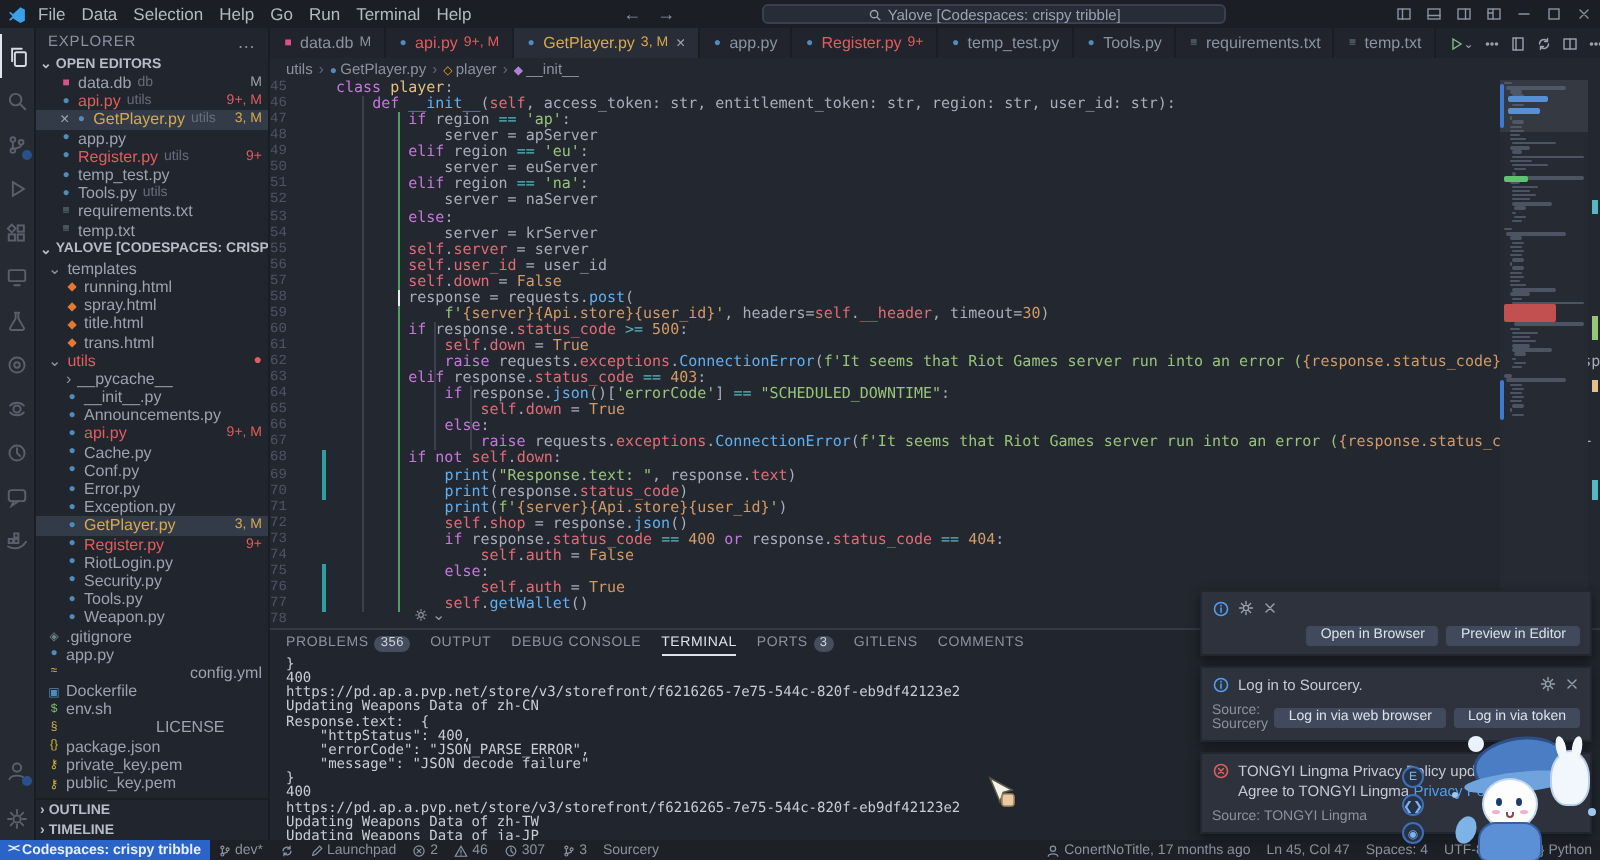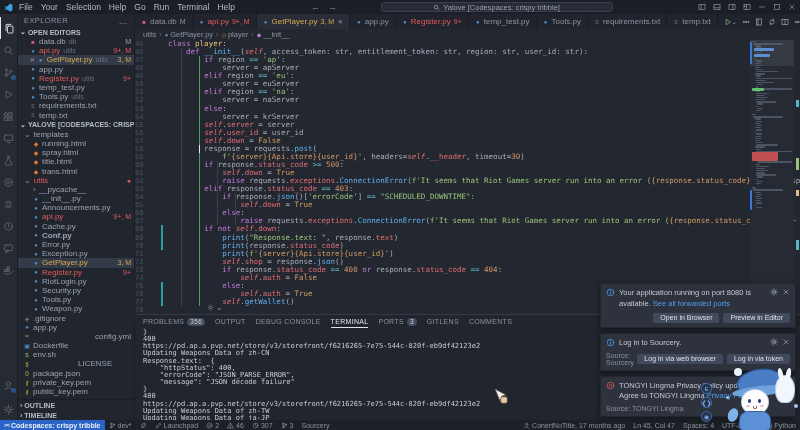--- a/index.html
+++ b/index.html
@@ -44,21 +44,21 @@
   .tab.err,.tab.err .tbadge{color:#e25d5d;}
   .tab.warn,.tab.warn .tbadge{color:#d7a94f;}
   .tab .close{color:#9aa3b2;margin-left:1px;}
   .tab-actions{margin-left:auto;display:flex;align-items:center;gap:5px;padding:0 6px;color:#9aa3b2;}
   .breadcrumb{height:11px;display:flex;align-items:center;gap:3px;padding:0 8px;background:#23272f;color:#8b93a1;font-size:7.5px;}
   .bc-sep{color:#626a78;}
   .editor{position:relative;flex:1;background:#23272f;overflow:hidden;display:flex;}
   .gutter{width:28px;text-align:left;padding-right:5px;color:#4d5565;font-family:Liberation Mono, monospace;font-size:7px;line-height:8.06px;flex:0 0 28px;}
   .code{flex:1;font-family:"DejaVu Sans Mono",monospace;font-size:7.5px;line-height:8.06px;white-space:pre;color:#a6adbb;padding-left:5px;overflow:hidden;position:relative;}
   .k{color:#c678dd;} .s{color:#98c379;} .n{color:#d19a66;} .f{color:#61afef;}
-  .sf{color:#e06c75;font-style:italic;} .v{color:#e06c75;} .o{color:#56b6c2;} .cl{color:#e5c07b;} .fv{color:#d19a66;}
+  .sf{color:#e06c75;} .v{color:#e06c75;} .o{color:#56b6c2;} .cl{color:#e5c07b;} .fv{color:#d19a66;}
   .guide{position:absolute;width:1px;background:#3a404c;} .guide.gr{background:#4f9e63;}
   .gitbar{position:absolute;left:26px;width:2px;background:#2e9e9e;}
   .caret{position:absolute;width:1px;height:8px;background:#e8ecf2;}
   .inline-gear{position:absolute;left:72px;bottom:2px;display:flex;align-items:center;gap:2px;color:#8b93a1;}
   
   .find{position:absolute;top:0;right:56px;height:16px;background:#272b34;border:1px solid #1b1e24;border-top:none;border-radius:0 0 3px 3px;
         display:flex;align-items:center;gap:4px;padding:0 4px 0 0;box-shadow:0 1px 3px rgba(0,0,0,.4);z-index:6;font-size:7px;color:#9aa3b2;}
   .find .grip{width:6px;height:100%;display:flex;align-items:center;justify-content:center;border-right:1px solid #1b1e24;color:#6b7382;}
   .find input{width:52px;height:10px;background:#1d212a;border:1px solid #12151b;color:#c3cad6;font-size:7px;padding:0 2px;outline:none;}
   
@@ -107,21 +107,21 @@
 <div class="app">
 
   <div class="titlebar">
     <span>
       <svg width="9" height="9" viewBox="0 0 16 16">
           <path d="M11 1L4.5 7 2 5l-1 1 3 3-3 3 1 1 2.5-2L11 15l4-2V3z" fill="#3aa0e8"></path>
         </svg>
     </span>
     <span id="menus" style="display:flex">
         <span class="menu-item">File</span>
-        <span class="menu-item">Your</span>
+        <span class="menu-item">Data</span>
         <span class="menu-item">Selection</span>
         <span class="menu-item">Help</span>
         <span class="menu-item">Go</span>
         <span class="menu-item">Run</span>
         <span class="menu-item">Terminal</span>
         <span class="menu-item">Help</span>
       </span>
     <span class="tb-nav">
         <span>←</span>
         <span>→</span>
@@ -416,21 +416,21 @@
           </div>
           <div class="row err" style="padding-left: 15px;">
             <span class="fi" style="color:#4e8cc0">●</span>
             <span>api.py</span>
             <span class="badge">9+, M</span>
           </div>
           <div class="row" style="padding-left: 15px;">
             <span class="fi" style="color:#4e8cc0">●</span>
             <span>Cache.py</span>
           </div>
-          <div class="row" style="padding-left: 15px; font-weight: bold;">
+          <div class="row" style="padding-left: 15px;">
             <span class="fi" style="color:#4e8cc0">●</span>
             <span>Conf.py</span>
           </div>
           <div class="row" style="padding-left: 15px;">
             <span class="fi" style="color:#4e8cc0">●</span>
             <span>Error.py</span>
           </div>
           <div class="row" style="padding-left: 15px;">
             <span class="fi" style="color:#4e8cc0">●</span>
             <span>Exception.py</span>
@@ -872,21 +872,20 @@
       <div class="toast">
         <div class="trow">
           <span>
             <svg width="9" height="9" viewBox="0 0 16 16">
               <g fill="none" stroke="#4f9ff2" stroke-width="1.4" stroke-linecap="round">
                 <circle cx="8" cy="8" r="5.8"></circle>
                 <path d="M8 7.2v3.6M8 4.8v.6"></path>
               </g>
             </svg>
           </span>
-          <span class="msg">Your application running on port 8080 is available. <a>See all forwarded ports</a></span>
           <span class="ticons">
             <span style="display: block;">
               <svg width="8" height="8" viewBox="0 0 16 16">
                 <g fill="none" stroke="#9aa3b2" stroke-width="1.4" stroke-linecap="round">
                   <circle cx="8" cy="8" r="2.6"></circle>
                   <path d="M8 1.5v2.6M8 11.9v2.6M1.5 8h2.6M11.9 8h2.6M3.4 3.4l1.8 1.8M10.8 10.8l1.8 1.8M12.6 3.4l-1.8 1.8M5.2 10.8l-1.8 1.8"></path>
                 </g>
               </svg>
             </span>
             <span style="display: block;">

